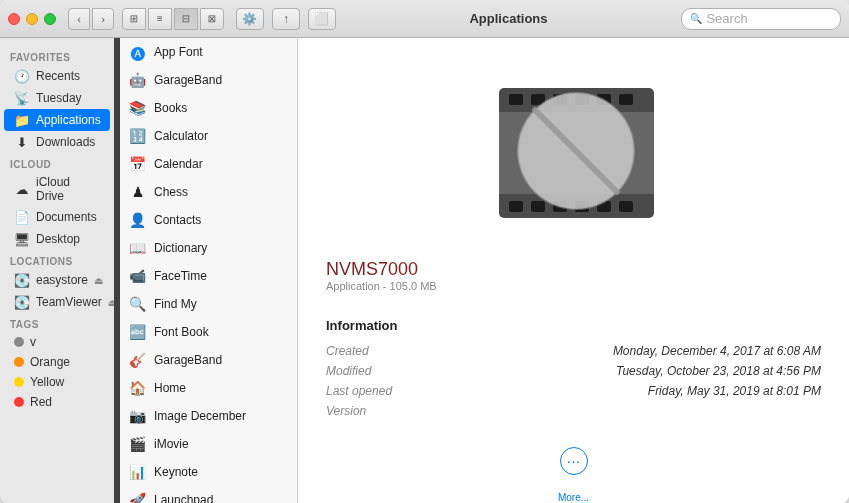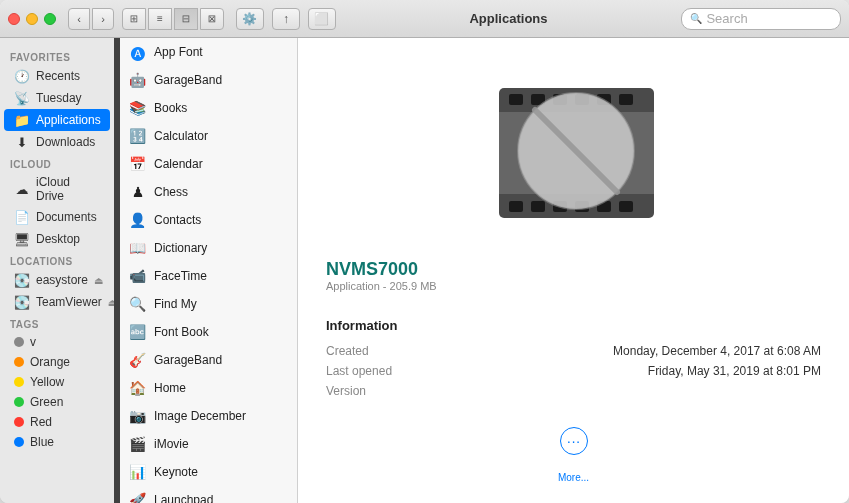--- a/index.html
+++ b/index.html
@@ -209,22 +209,22 @@
       width: 200px;
       height: 180px;
       margin-bottom: 16px;
       display: flex;
       align-items: center;
       justify-content: center;
       position: relative;
     }
     .app-name {
       font-size: 18px;
-      font-weight: 700;
-      color: #0f766e;
+      font-weight: 400;
+      color: #7f1d1d;
       align-self: flex-start;
       width: 100%;
       padding-left: 8px;
       margin-top: 10px;
     }
     .app-subtitle {
       font-size: 11px;
       color: #888;
       align-self: flex-start;
       padding-left: 8px;
@@ -243,20 +243,21 @@
       align-self: flex-start;
       padding-left: 8px;
       margin-bottom: 8px;
     }
     .info-row {
       display: flex;
       justify-content: space-between;
       width: 100%;
       padding: 3px 8px;
       font-size: 12px;
+      font-style: italic;
     }
     .info-label {
       color: #888;
       flex-shrink: 0;
       min-width: 90px;
     }
     .info-value {
       color: #333;
       text-align: center;
     }
@@ -385,30 +386,22 @@
       </div>
       <div class="sidebar-item">
         <span class="tag-dot" style="background:#ff8c00;"></span>
         <span>Orange</span>
       </div>
       <div class="sidebar-item">
         <span class="tag-dot" style="background:#ffd700;"></span>
         <span>Yellow</span>
       </div>
       <div class="sidebar-item">
-        <span class="tag-dot" style="background:#28c840;"></span>
-        <span>Green</span>
-      </div>
-      <div class="sidebar-item">
         <span class="tag-dot" style="background:#ff3b30;"></span>
         <span>Red</span>
-      </div>
-      <div class="sidebar-item">
-        <span class="tag-dot" style="background:#007aff;"></span>
-        <span>Blue</span>
       </div>
     </div>
 
     <div class="file-list">
       <div class="file-item">
         <div class="file-icon" style="color:#0d84ff;">🅐</div>
         <span>App Font</span>
       </div>
       <div class="file-item">
         <div class="file-icon">🤖</div>
@@ -501,29 +494,33 @@
           <rect x="20" y="54" width="155" height="82" fill="#666"></rect>
 
           <circle cx="97" cy="93" r="58" fill="rgba(200,200,200,0.88)"></circle>
           <circle cx="97" cy="93" r="58" fill="none" stroke="rgba(160,160,160,0.5)" stroke-width="2"></circle>
 
           <line x1="56" y1="52" x2="138" y2="134" stroke="rgba(150,150,150,0.85)" stroke-width="6" stroke-linecap="round"></line>
         </svg>
       </div>
 
       <div class="app-name">NVMS7000</div>
-      <div class="app-subtitle">Application - 205.9 MB</div>
+      <div class="app-subtitle">Application - 105.0 MB</div>
       <div class="divider-line"></div>
       <div class="info-section-header">Information</div>
 
       <div class="info-row">
         <span class="info-label">Created</span>
         <span class="info-value">Monday, December 4, 2017 at 6:08 AM</span>
       </div>
       <div class="info-row">
+        <span class="info-label">Modified</span>
+        <span class="info-value">Tuesday, October 23, 2018 at 4:56 PM</span>
+      </div>
+      <div class="info-row">
         <span class="info-label">Last opened</span>
         <span class="info-value">Friday, May 31, 2019 at 8:01 PM</span>
       </div>
       <div class="info-row">
         <span class="info-label">Version</span>
         <span class="info-value"></span>
       </div>
       <div class="divider-line"></div>
 
       <div class="more-btn">

